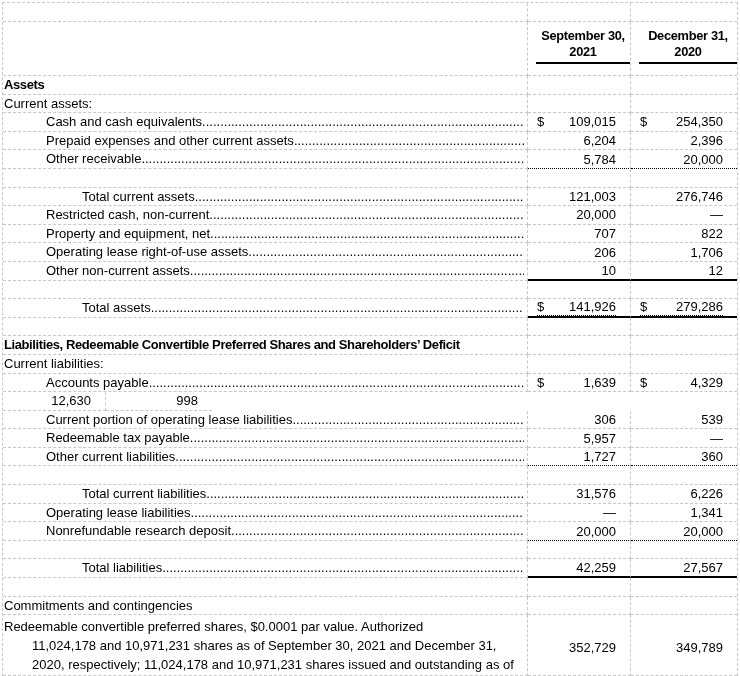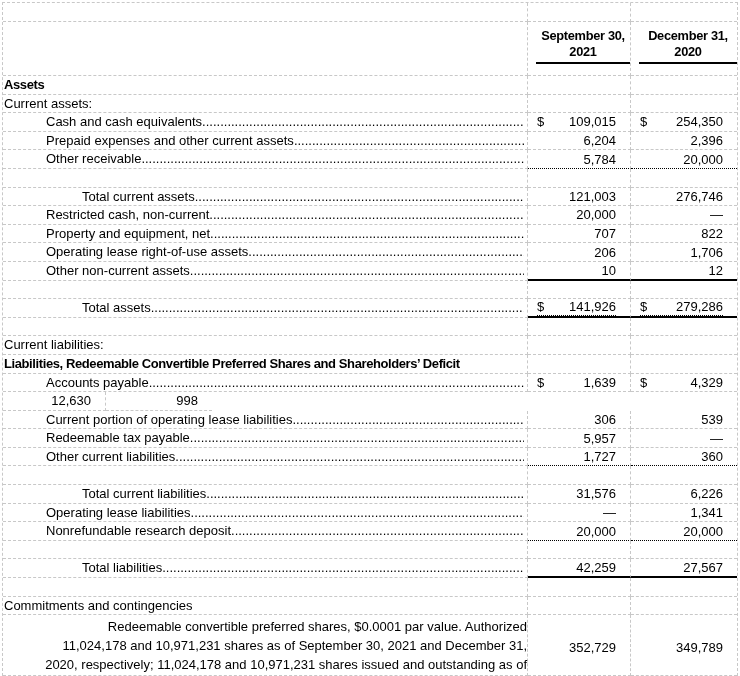--- a/index.html
+++ b/index.html
@@ -43,21 +43,21 @@
   .rl-solid{border-bottom:2px solid var(--black);}
   .rl-double{border-bottom:3px double transparent;border-bottom:2.5px solid var(--black);}
   .rl-double .nwrap{border-bottom:1px dotted var(--black);padding-bottom:1px;}
   
   .hdr-box{
     margin:4px 0 0 8px;font-weight:bold;text-align:center;
     line-height:16px;padding:2px 0 2px 0;letter-spacing:-0.3px;font-size:12.8px;
     border-bottom:2px solid var(--black);
   }
   
-  .para{display:block;line-height:19px;padding-top:2px;white-space:nowrap;text-align:right;}
+  .para{display:block;line-height:19px;padding-top:2px;white-space:nowrap;}
   .p-cont{padding-left:28px;}
   .row-para .c-num{align-items:flex-end;padding-bottom:20px;}
 </style>
 </head>
 <body>
 
 <div class="sheet">
 
   <div class="row row-top">
     <div class="cell c-label"></div>
@@ -267,29 +267,29 @@
             <span class="val">279,286</span>
           </div>
         </div>
       </div>
       <div class="row">
         <div class="cell c-label"></div>
         <div class="cell c-n1"></div>
         <div class="cell c-n2"></div>
       </div>
       <div class="row">
+        <div class="cell c-label t-section ind0">
+          <span class="lbl">Liabilities, Redeemable Convertible Preferred Shares and Shareholders’ Deficit</span>
+        </div>
+        <div class="cell c-n1"></div>
+        <div class="cell c-n2"></div>
+      </div>
+      <div class="row">
         <div class="cell c-label ind0">
           <span class="lbl">Current liabilities:</span>
-        </div>
-        <div class="cell c-n1"></div>
-        <div class="cell c-n2"></div>
-      </div>
-      <div class="row">
-        <div class="cell c-label t-section ind0">
-          <span class="lbl">Liabilities, Redeemable Convertible Preferred Shares and Shareholders’ Deficit</span>
         </div>
         <div class="cell c-n1"></div>
         <div class="cell c-n2"></div>
       </div>
       <div class="row">
         <div class="cell c-label ind1">
           <span class="lbl">Accounts payable</span>
           <span class="dots"></span>
         </div>
         <div class="cell c-n1 c-num">

